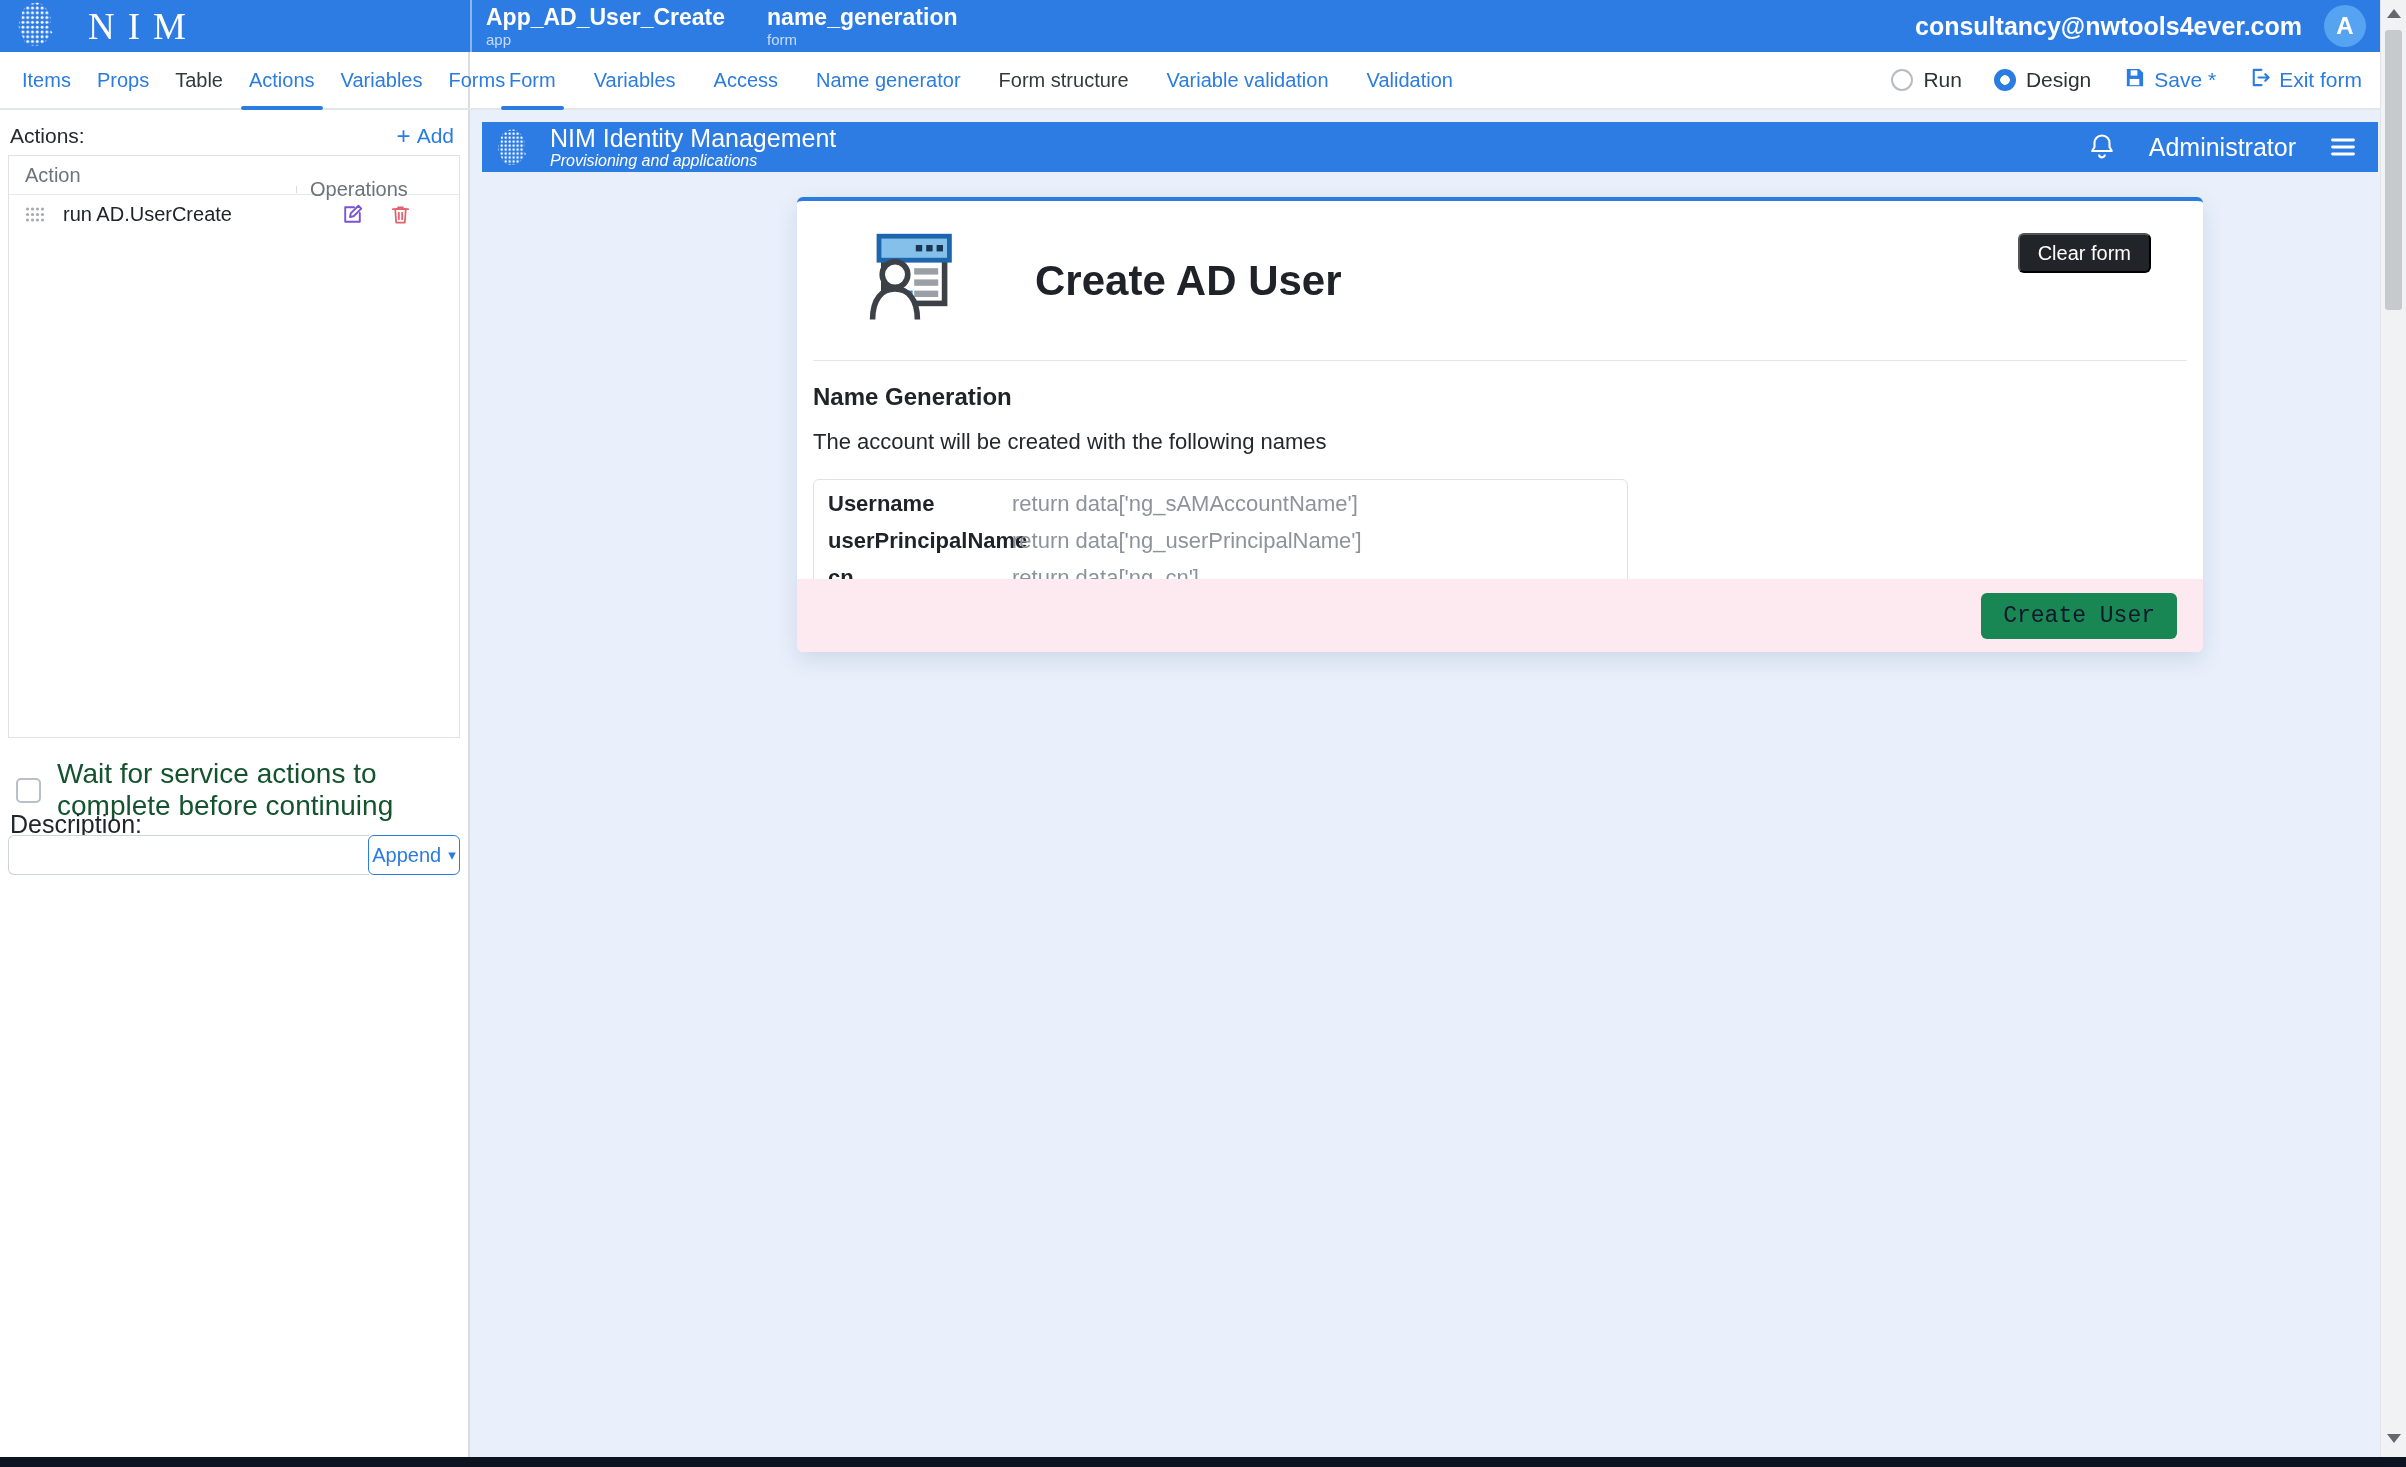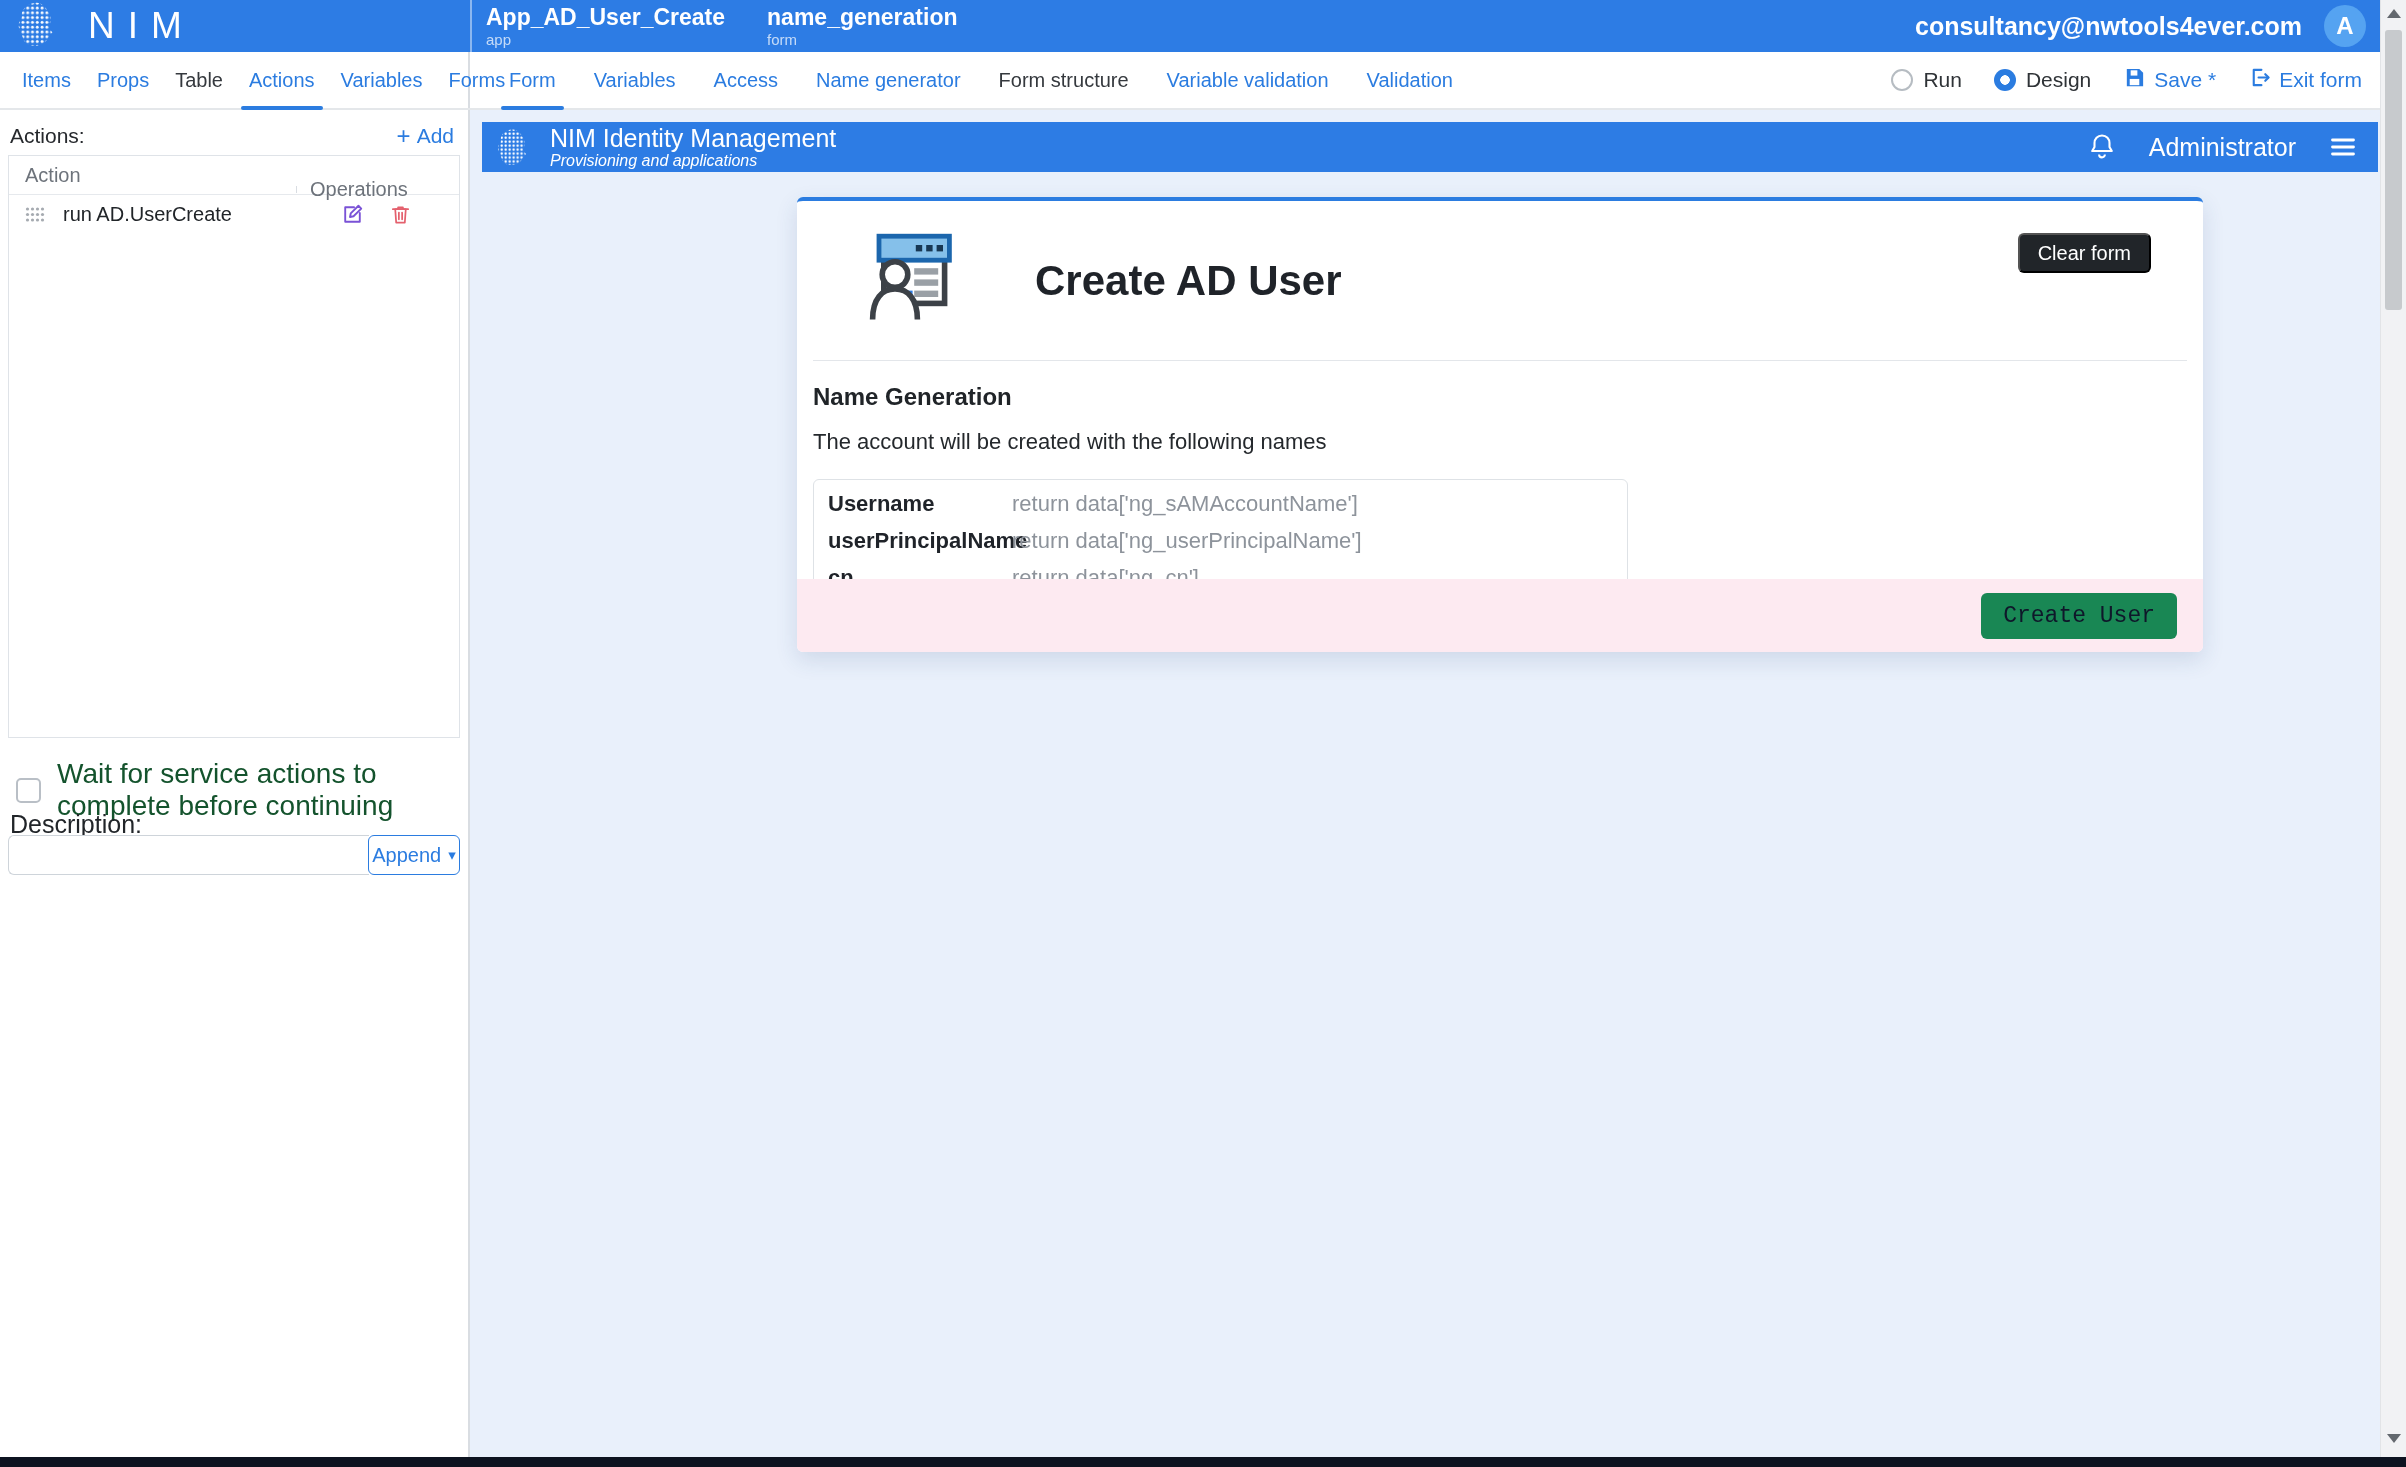--- a/index.html
+++ b/index.html
@@ -4,21 +4,21 @@
 <style>
   * { margin:0; padding:0; box-sizing:border-box; }
   html,body { width:2406px; height:1467px; overflow:hidden; background:#fff;
               font-family:"Liberation Sans", sans-serif; }
   .viewport { position:relative; width:2406px; height:1467px; background:#fff; }
 
   
   .topbar { position:absolute; left:0; top:0; width:2380px; height:52px;
             background:#2d7ce4; color:#fff; display:flex; align-items:center; }
   .brand { display:flex; align-items:center; padding-left:16px; width:454px; }
-  .brand-name { font-size:37px; letter-spacing:13px; margin-left:26px; font-weight:400; }
+  .brand-name { font-size:37px; letter-spacing:13px; margin-left:26px; font-weight:400;font-family:Liberation Serif, serif; }
   .topbar-divider { position:absolute; left:470px; top:0; bottom:0; width:2px;
                     background:rgba(255,255,255,.45); }
   .crumb { display:flex; flex-direction:column; justify-content:center; margin-left:32px; }
   .crumb + .crumb { margin-left:42px; }
   .crumb-title { font-size:23px; font-weight:700; line-height:24px; }
   .crumb-sub { font-size:15px; color:rgba(255,255,255,.72); margin-top:2px; }
   .topbar-right { margin-left:auto; display:flex; align-items:center; gap:22px; padding-right:14px; }
   .email { font-size:25px; font-weight:700; }
   .avatar { width:42px; height:42px; border-radius:50%; background:#55a3f1; color:#fff;
             display:flex; align-items:center; justify-content:center; font-size:24px; font-weight:700; }

